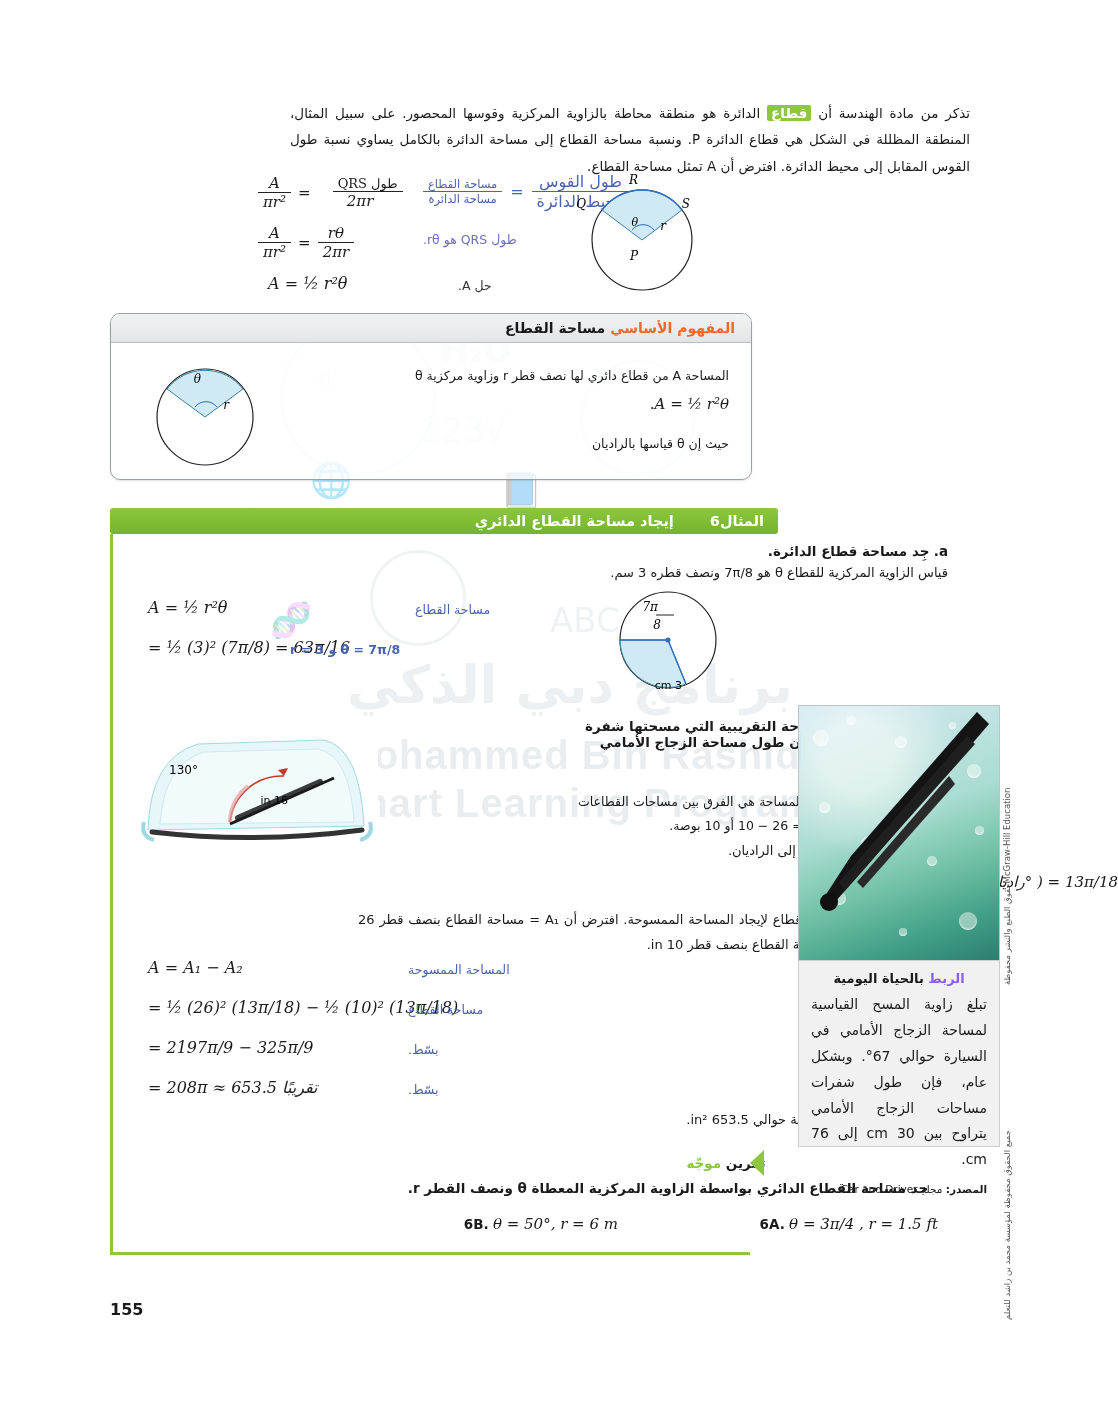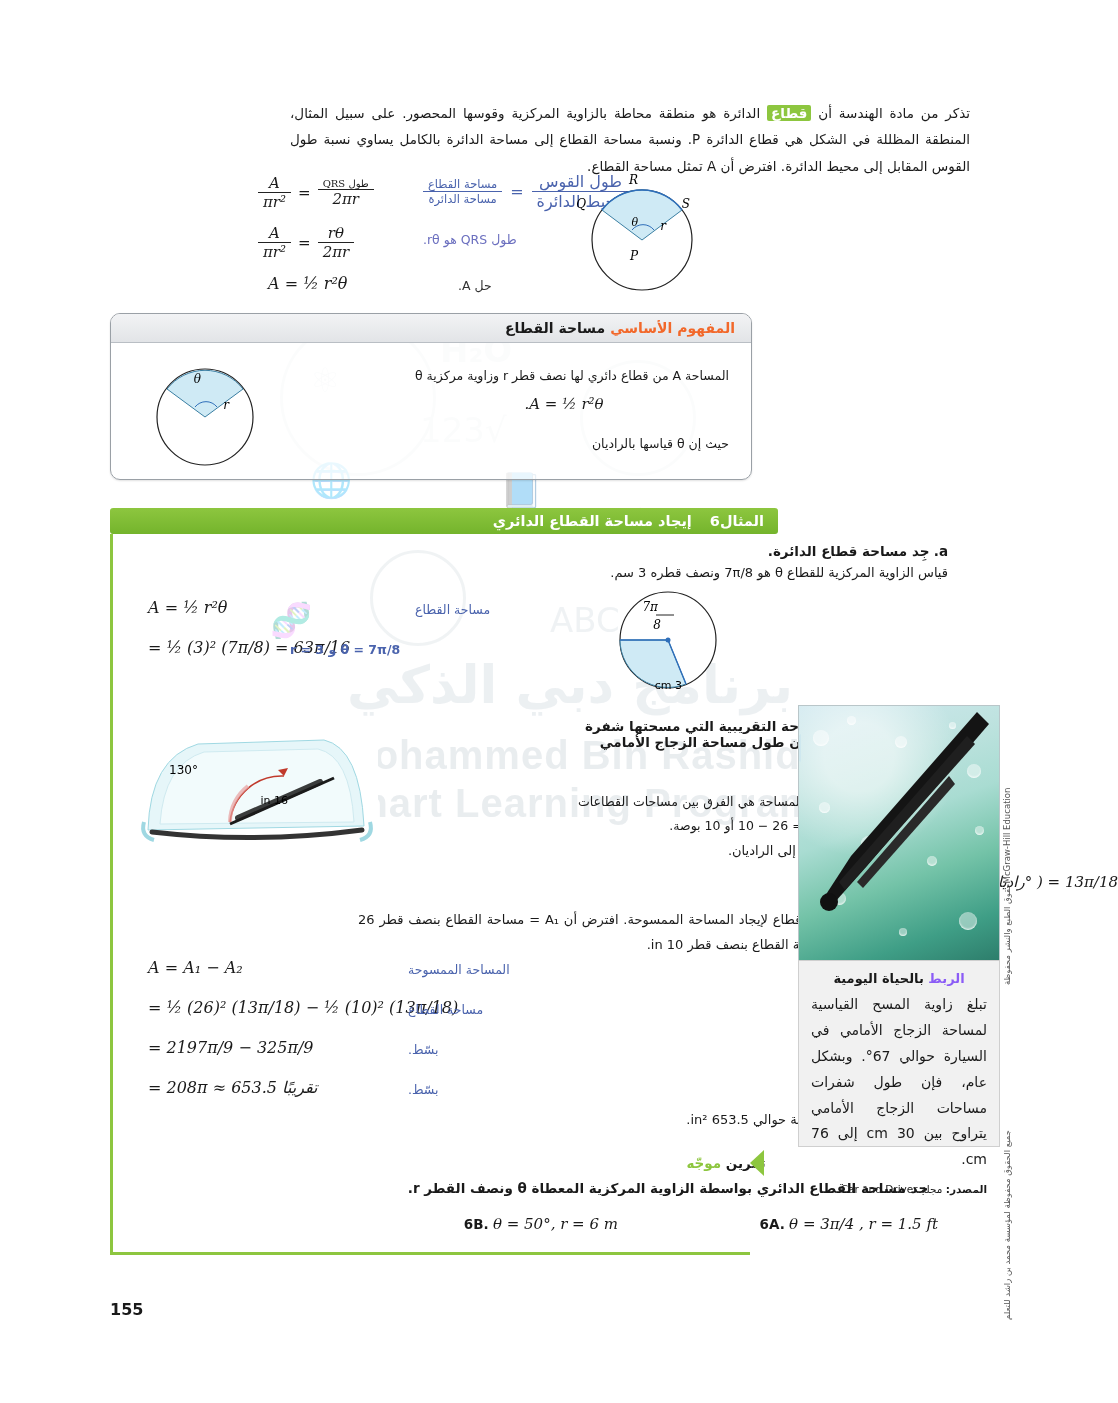--- a/index.html
+++ b/index.html
@@ -184,21 +184,21 @@
 
   <div class="deriv">
 
     <div class="eqline mth" style="left:0px;top:4px;">
       <span class="frac">
           <span class="num">A</span>
           <span class="den">πr²</span>
         </span>
       <span>=</span>
       <span class="frac">
-          <span class="num" style="direction:rtl;font-style:normal;font-size:10px;">طول QRS</span>
+          <span class="num" style="direction:rtl;font-style:normal;font-size:13px;margin-left:15px;">طول QRS</span>
           <span class="den">2πr</span>
         </span>
     </div>
 
     <div class="eqline mth" style="left:0px;top:54px;">
       <span class="frac">
           <span class="num">A</span>
           <span class="den">πr²</span>
         </span>
       <span>=</span>
@@ -243,39 +243,39 @@
   </div>
 
   <div class="concept">
     <div class="concept-head">
       <span class="k">المفهوم الأساسي</span>&nbsp;
       <span>مساحة القطاع</span>
     </div>
     <div class="concept-body">
       <div class="concept-text">
         <div>المساحة A من قطاع دائري لها نصف قطر r وزاوية مركزية θ</div>
-        <div style="text-align:center;padding-left:40px;" class="mth">A = ½ r²θ.</div>
+        <div style="text-align:right;padding-left:40px;" class="mth">A = ½ r²θ.</div>
         <div style="margin-top:10px;">حيث إن θ قياسها بالراديان</div>
       </div>
       <div style="position:absolute;left:28px;top:8px;">
         <svg width="140" height="122" viewBox="0 0 140 122">
           <circle cx="66" cy="66" r="48" fill="#ffffff" stroke="#222" stroke-width="1.2"></circle>
           <path d="M66 66 L28 38 A48 48 0 0 1 104 38 Z" fill="#cfeaf5" stroke="#3b7fa3" stroke-width="1"></path>
           <path d="M56 56 A14 14 0 0 1 78 56" fill="none" stroke="#2f6fba" stroke-width="1"></path>
           <text x="62" y="32" font-size="12" font-style="italic" font-family="DejaVu Serif,serif">θ</text>
           <text x="90" y="58" font-size="12" font-style="italic" font-family="DejaVu Serif,serif">r</text>
         </svg>
       </div>
     </div>
   </div>
 
   <div class="ex-bar">
     <span>المثال</span>
     <span class="num">6</span>
-    <span style="margin-right:12px;">إيجاد مساحة القطاع الدائري</span>
+    <span style="margin-right:30px;">إيجاد مساحة القطاع الدائري</span>
   </div>
   <div class="green-rail"></div>
   <div class="green-rail-b"></div>
 
   <div class="ex-a">
     <div style="text-align:right;">
       <span class="bold">a.</span>
       <span class="bold">جِد مساحة قطاع الدائرة.</span>
     </div>
     <div style="margin-top:6px;font-size:13px;">قياس الزاوية المركزية للقطاع θ هو 7π/8 ونصف قطره 3 سم.</div>

